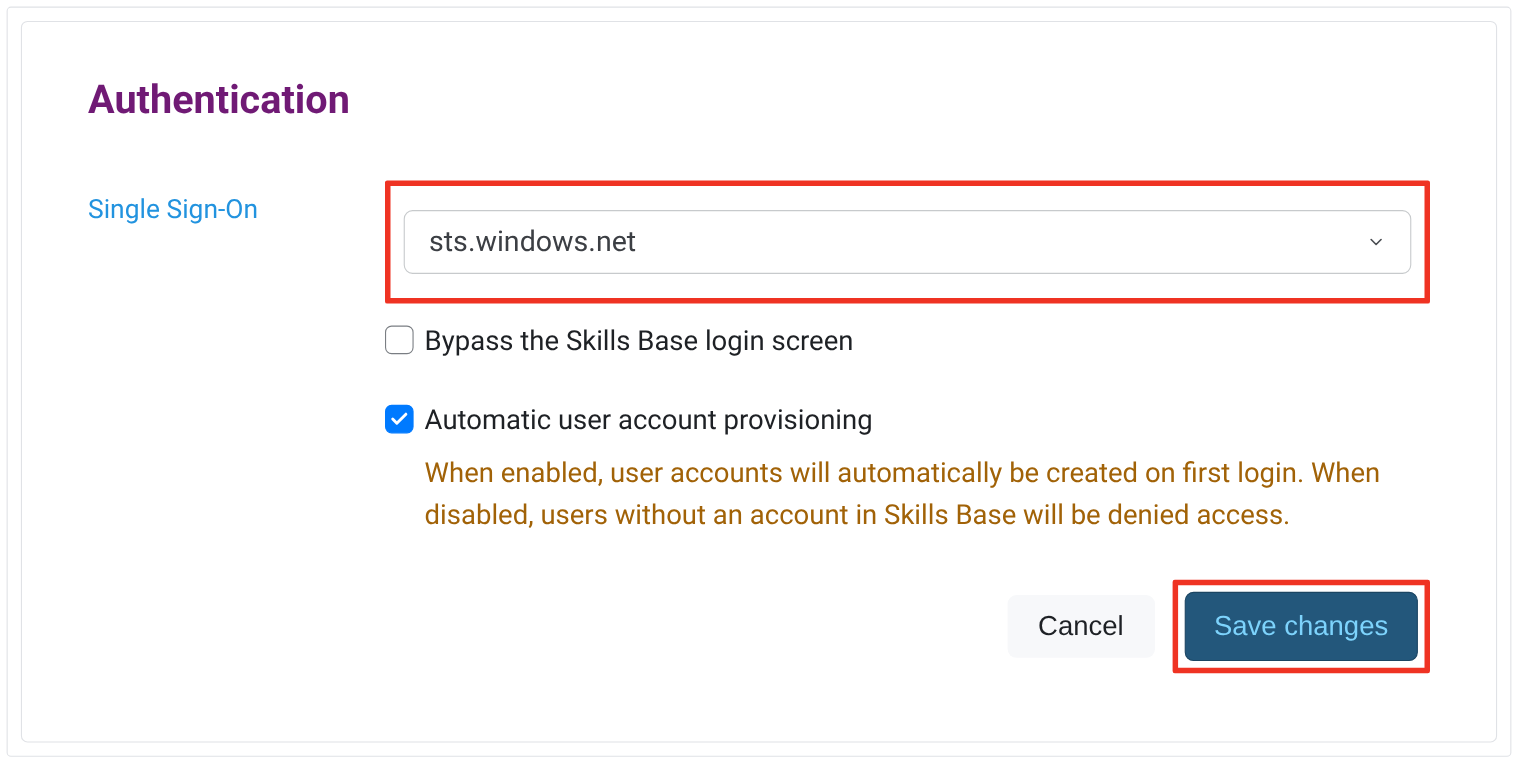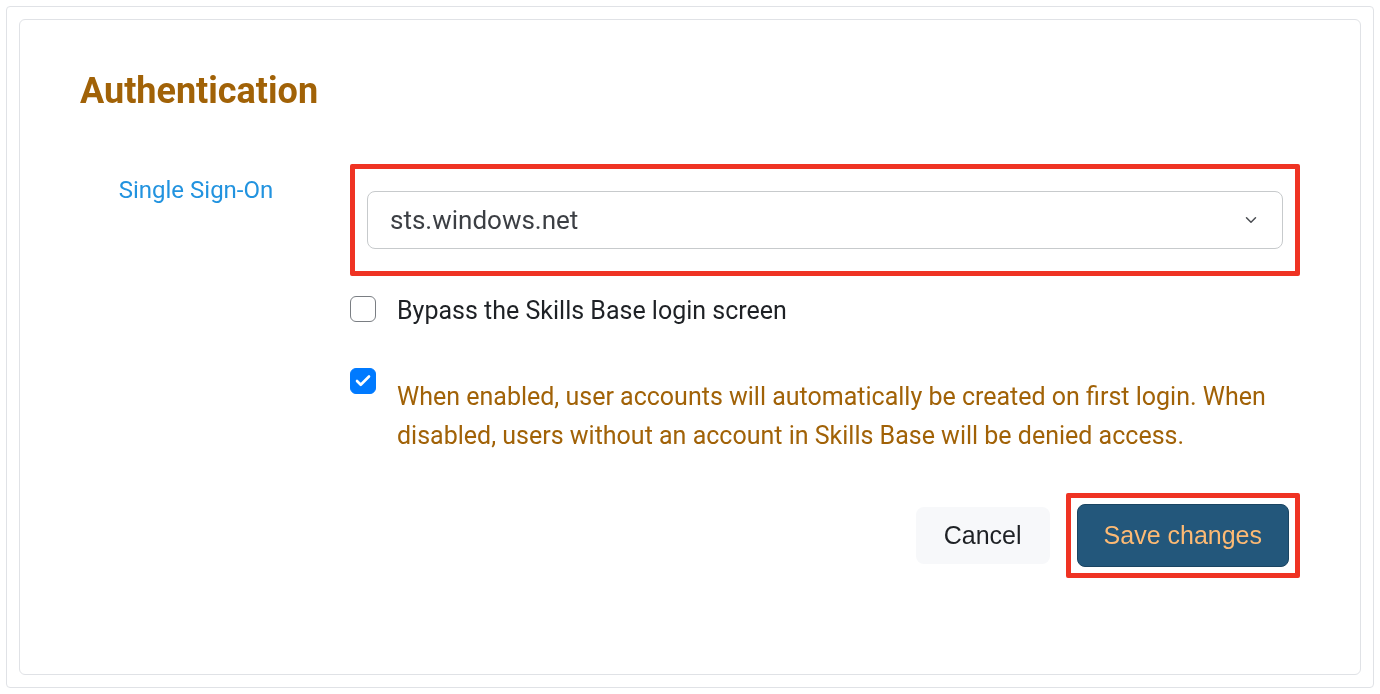--- a/index.html
+++ b/index.html
@@ -18,31 +18,31 @@
   .card {
     border: 1px solid #e0e2e6;
     border-radius: 6px;
     padding: 50px 60px 28px 60px;
     height: 100%;
     position: relative;
   }
   .section-title {
     font-size: 36px;
     font-weight: 700;
-    color: #a16207;
+    color: #701a75;
     margin-bottom: 52px;
   }
   .form-row {
     display: flex;
     align-items: flex-start;
   }
   .label-col {
     width: 270px;
     flex-shrink: 0;
-    text-align: center;
+    text-align: left;
     padding-right: 38px;
     padding-top: 12px;
   }
   .label-link {
     color: #2293df;
     font-size: 24px;
     cursor: pointer;
   }
   .field-col {
     flex: 1;
@@ -69,21 +69,21 @@
     cursor: pointer;
   }
   .chevron {
     width: 18px;
     height: 18px;
   }
   .chevron svg { display:block; }
   .check-row {
     display: flex;
     align-items: flex-start;
-    gap: 21px;
+    gap: 10px;
     margin-top: 12px;
   }
   .checkbox {
     width: 26px;
     height: 26px;
     border: 1.8px solid #7a7e83;
     border-radius: 6px;
     background: #fff;
     flex-shrink: 0;
     margin-top: 2px;
@@ -132,21 +132,21 @@
     background: #f7f8fa;
     color: #1e2125;
   }
   .btn-save-wrap {
     border: 5px solid #ef3323;
     border-radius: 2px;
     padding: 6px;
   }
   .btn-save {
     background: #23577b;
-    color: #fdba74;
+    color: #7dd3fc;
     border: 1px solid #1b4562;
     padding: 16px 26px;
   }
 </style>
 </head>
 <body>
 
 <div class="outer">
   <div class="card">
     <h1 class="section-title">Authentication</h1>
@@ -177,20 +177,21 @@
         </div>
 
         <div class="check-block">
           <div class="check-row">
             <div class="checkbox checked">
               <svg viewBox="0 0 24 24" width="18" height="18" fill="none" stroke="#fff" stroke-width="3.5" stroke-linecap="round" stroke-linejoin="round">
                   <polyline points="20 6 9 17 4 12"></polyline>
                 </svg>
             </div>
             <div>
+              <div class="check-label">Automatic user account provisioning</div>
               <div class="help-text">When enabled, user accounts will automatically be created on first login. When disabled, users without an account in Skills Base will be denied access.</div>
             </div>
           </div>
         </div>
 
         <div class="button-row">
           <button class="btn btn-cancel">Cancel</button>
           <div class="btn-save-wrap">
             <button class="btn btn-save">Save changes</button>
           </div>

